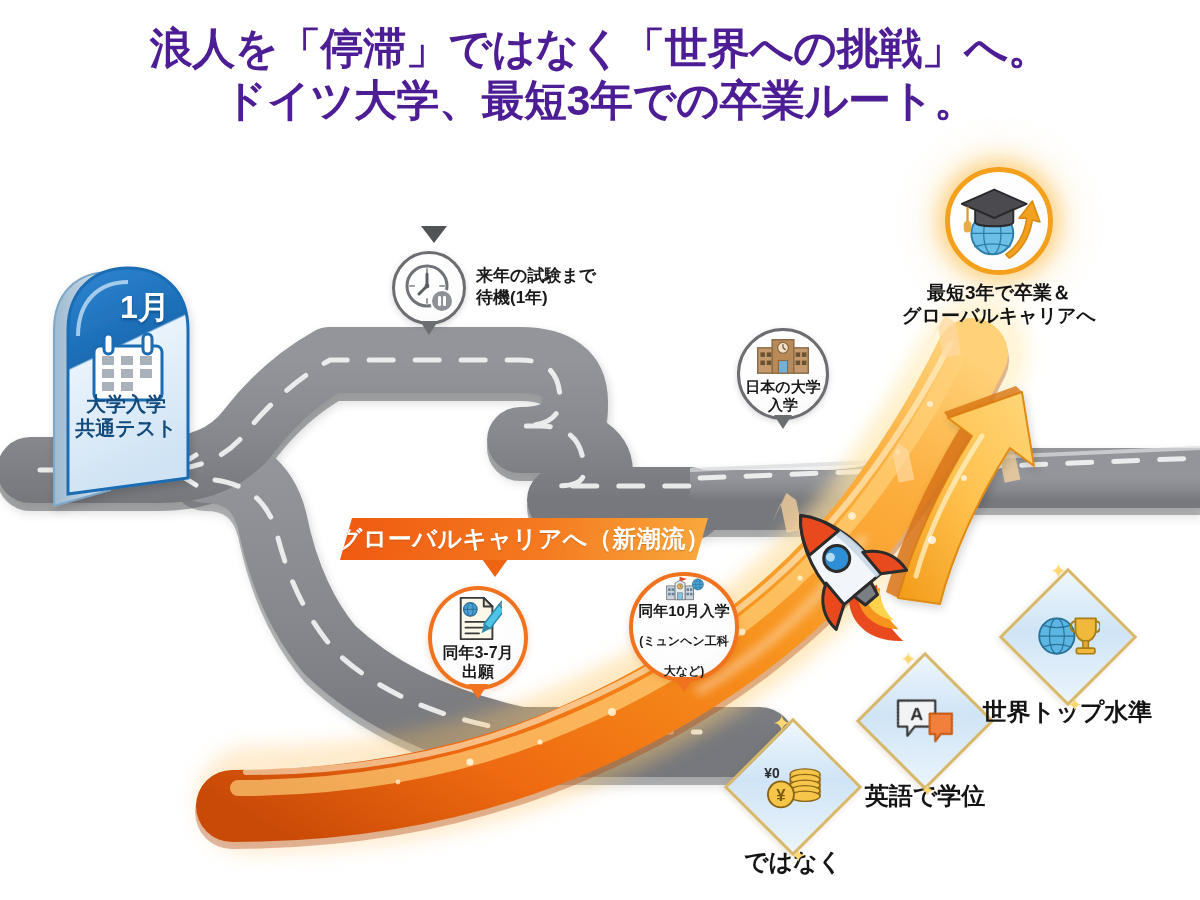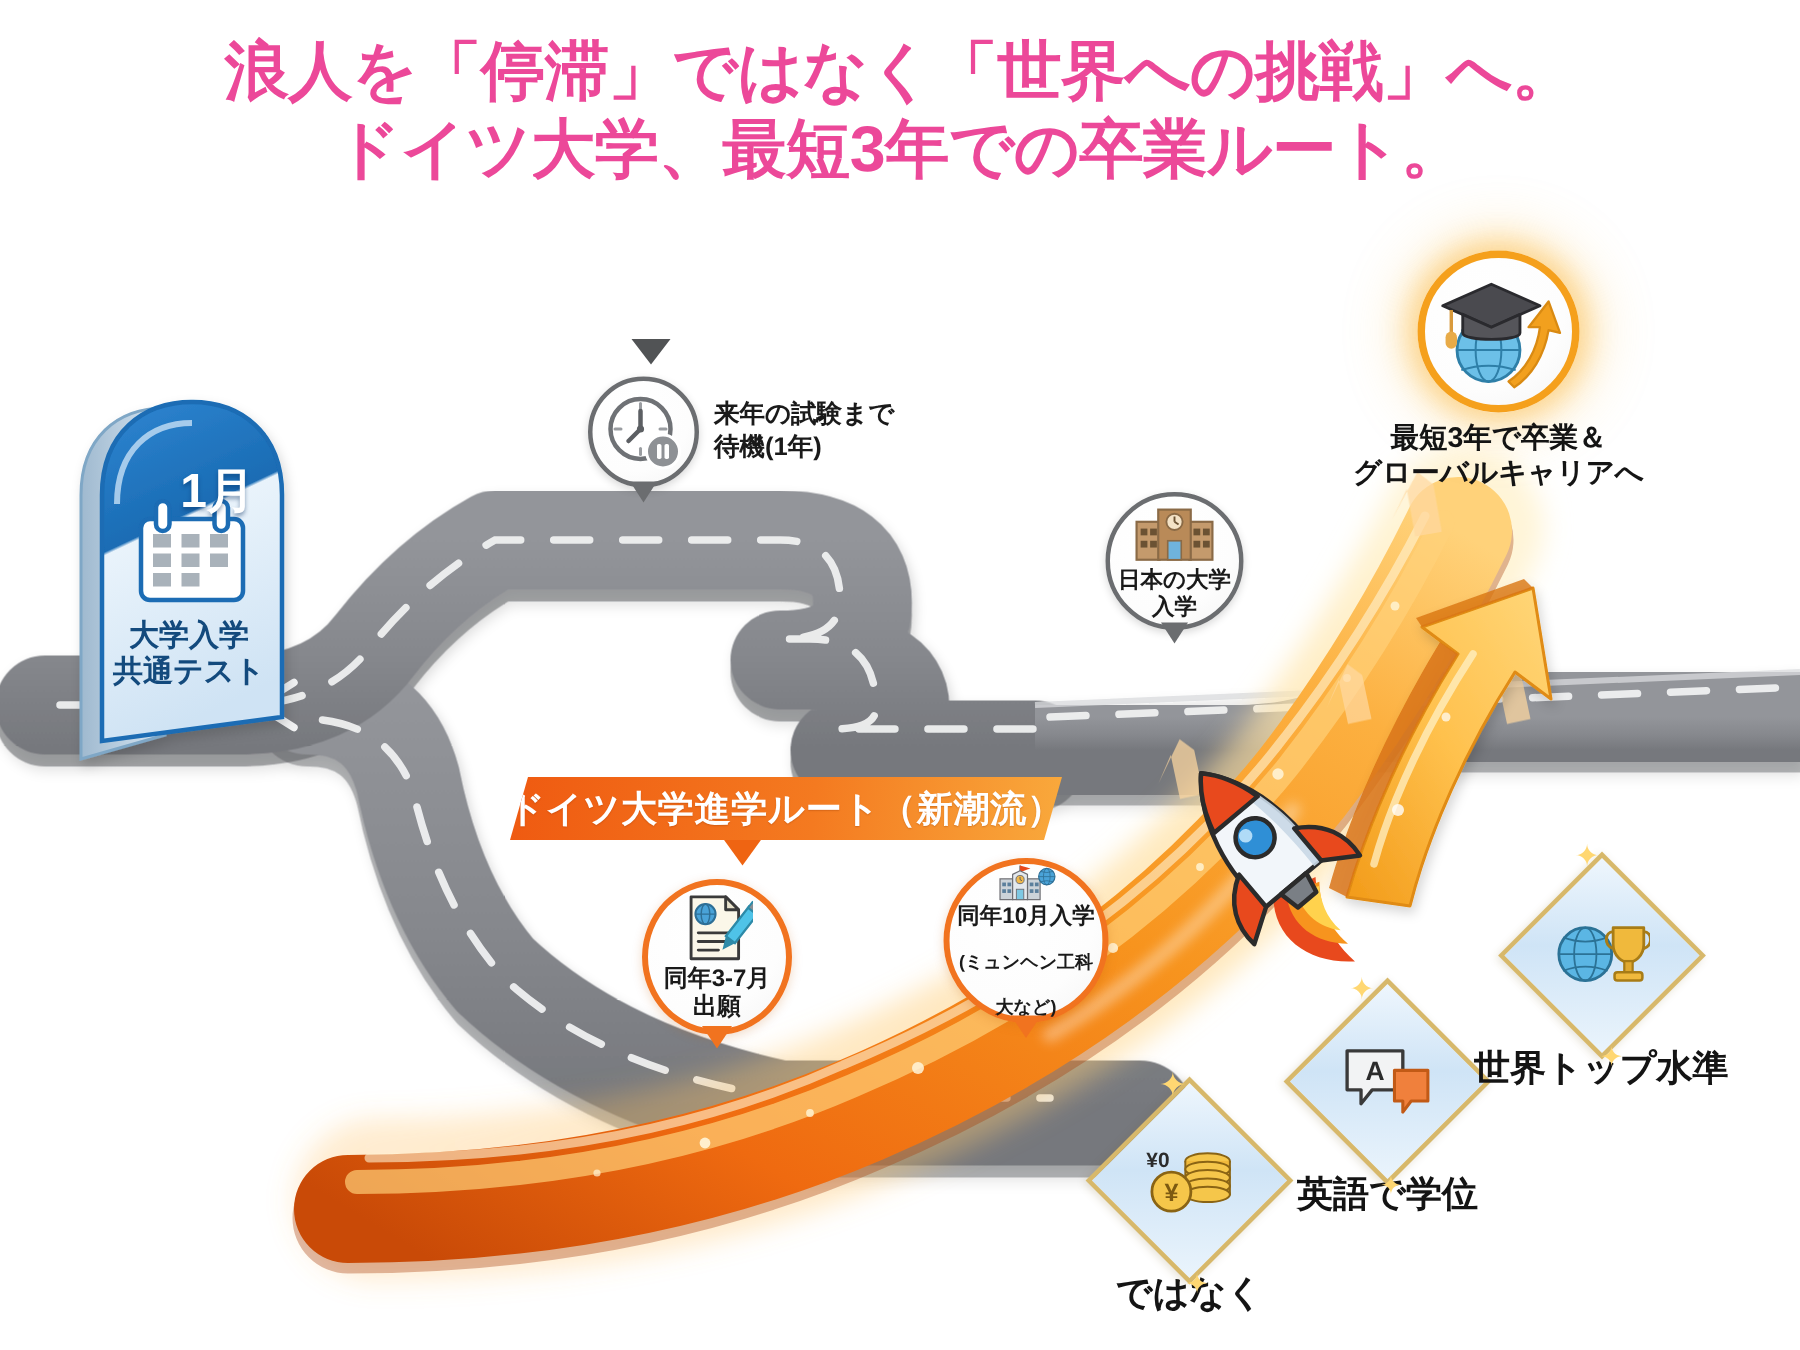--- a/index.html
+++ b/index.html
@@ -18,21 +18,21 @@
   .title-block{
     position:absolute;left:0;top:22px;width:1200px;
     text-align:center;
     z-index:40;
   }
   .title-line{
     font-weight:bold;
     font-size:43px;
     line-height:1.22;
     letter-spacing:-0.5px;
-    color:#ec4899;
+    color:#4c1d95;
     white-space:nowrap;
   }
 
   
   .svg-layer{position:absolute;left:0;top:0;width:1200px;height:900px;}
 
   
   .banner{
     position:absolute;
     color:#fff;
@@ -62,21 +62,21 @@
     letter-spacing:0.5px;
     text-shadow:0 1px 1px rgba(140,50,0,.3);
   }
   .banner-orange-tail{
     position:absolute;left:482px;top:559px;width:0;height:0;
     border-left:13px solid transparent;border-right:13px solid transparent;
     border-top:18px solid #ef6412;z-index:29;
   }
 
   
-  .cal-wrap{position:absolute;left:40px;top:284px;width:170px;height:235px;z-index:32;}
+  .cal-wrap{position:absolute;left:40px;top:264px;width:170px;height:235px;z-index:32;}
   .cal-label-month{
     position:absolute;left:60px;top:22px;width:90px;text-align:center;
     color:#fff;font-weight:bold;font-size:32px;
     text-shadow:0 2px 3px rgba(0,40,90,.45);
   }
   .cal-label-main{
     position:absolute;left:16px;top:128px;width:140px;text-align:center;
     color:#134a7d;font-weight:bold;font-size:20px;line-height:1.22;
   }
 
@@ -350,21 +350,21 @@
   <div class="cal-wrap">
     <div class="cal-label-month">1月</div>
     <div class="cal-label-main">
       <div>大学入学</div>
       <div>共通テスト</div>
     </div>
   </div>
 
   <div class="banner-gray-tail"></div>
 
-  <div class="banner banner-orange">ドイツ大学進学ルート（新潮流）</div>
+  <div class="banner banner-orange">グローバルキャリアへ（新潮流）</div>
   <div class="banner-orange-tail"></div>
 
   <div class="node node-clock">
     <div class="circ circ-gray">
       <svg width="56" height="56" viewBox="0 0 56 56">
         <circle cx="26" cy="26" r="20" fill="#fff" stroke="#6f7276" stroke-width="3"></circle>
         <g stroke="#9a9da1" stroke-width="2" stroke-linecap="round">
           <line x1="26" y1="9" x2="26" y2="13"></line>
             <line x1="26" y1="39" x2="26" y2="43"></line>
           <line x1="9" y1="26" x2="13" y2="26"></line>

